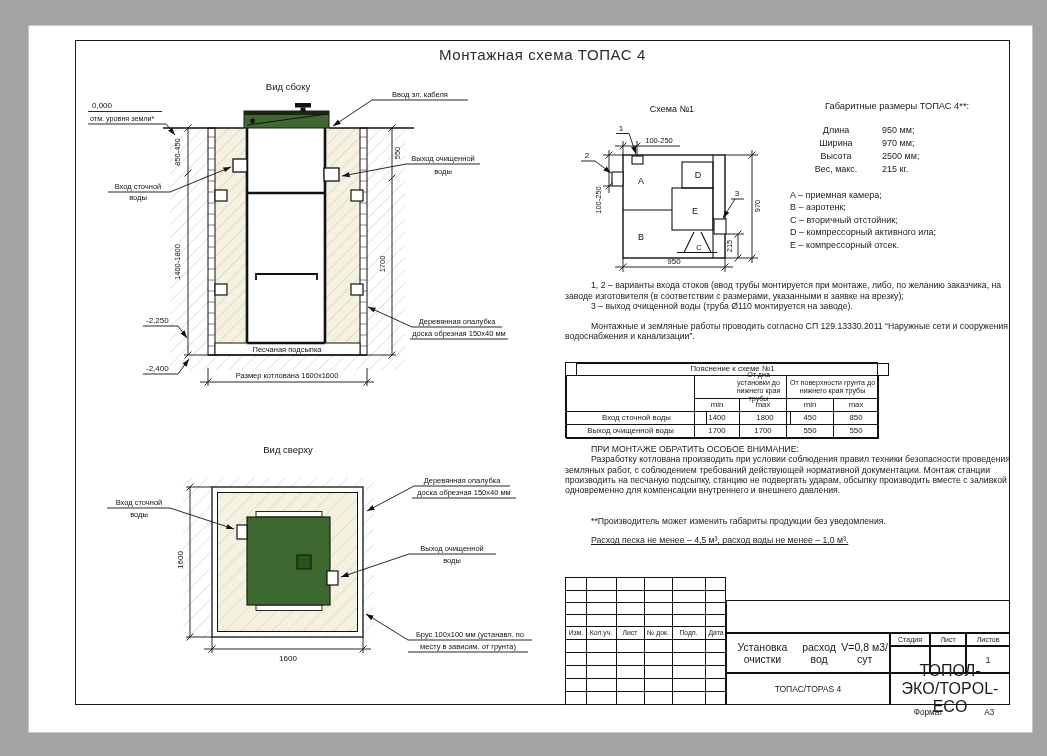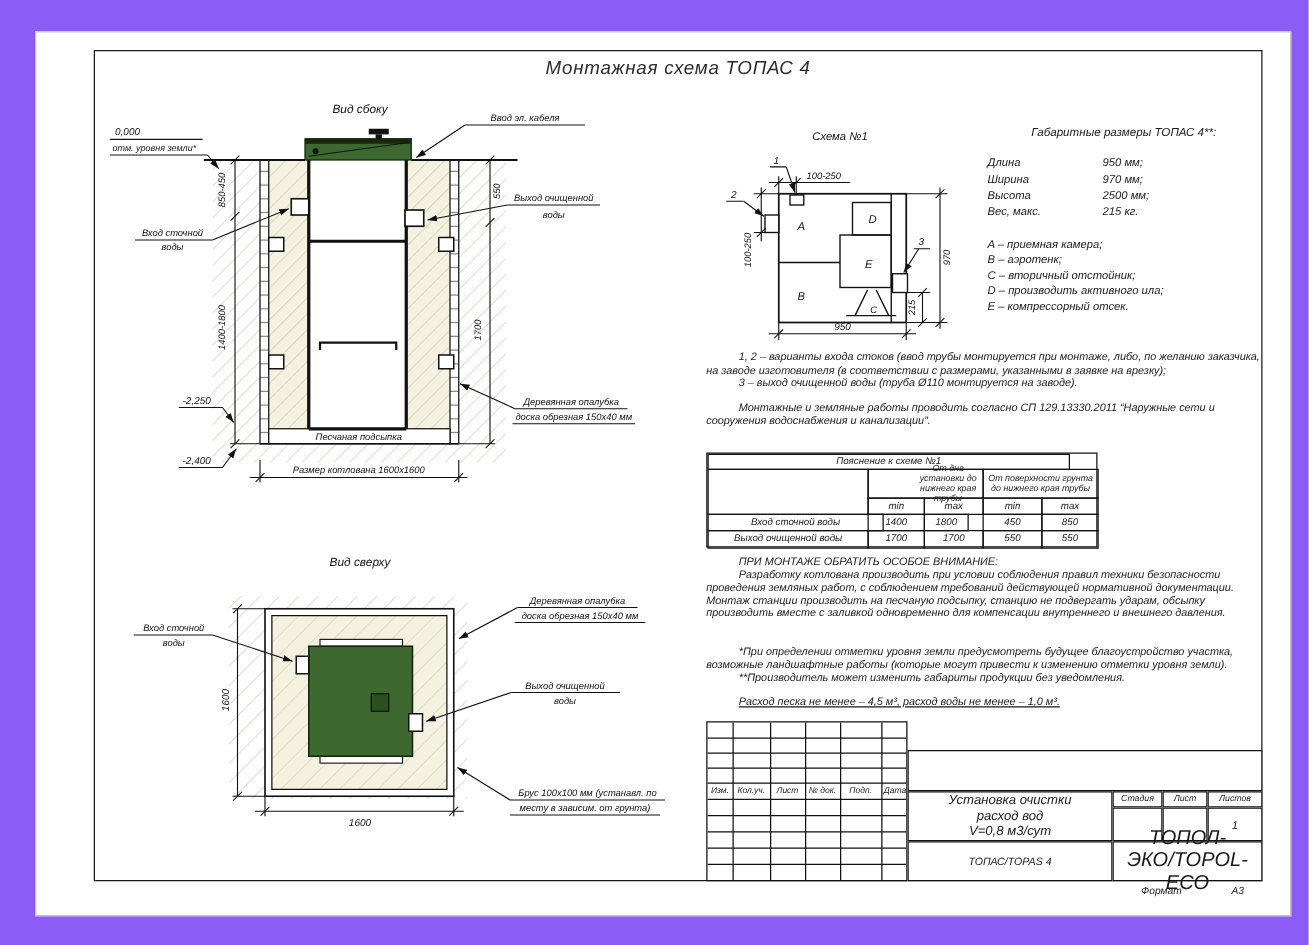--- a/index.html
+++ b/index.html
@@ -1,45 +1,45 @@
 <!DOCTYPE html>
 <html><head>
 <meta charset="utf-8">
 <style>
   html,body{margin:0;padding:0;background:#f6f6f6;}
-  .stage{position:relative;width:1047px;height:756px;background:#8b5cf6;
-         font-family:"Liberation Sans",sans-serif;color:#1a1a1a;overflow:hidden;font-style:italic;}
+  .stage{position:relative;width:1047px;height:756px;background:#a3a3a3;
+         font-family:"Liberation Sans",sans-serif;color:#1a1a1a;overflow:hidden;}
   .abs{position:absolute;}
   .page{position:absolute;left:28px;top:25px;width:1005px;height:708px;background:#fff;
         border:1px solid #c6c6c6;box-sizing:border-box;}
   .frame{position:absolute;left:75px;top:40px;width:935px;height:665px;
          border:1.6px solid #1a1a1a;box-sizing:border-box;}
   .sheet-title{position:absolute;left:75px;top:46px;width:935px;text-align:center;
                font-size:15px;letter-spacing:.6px;color:#2b2b2b;}
   svg text{font-family:"Liberation Sans",sans-serif;fill:#111;}
   .specs{position:absolute;left:790px;top:100px;width:222px;font-size:9px;line-height:13px;}
   .specs-title{margin-bottom:11px;font-size:9.3px;padding-left:35px;}
   .spec-row{height:13px;}
-  .spec-name{display:inline-block;width:92px;}
+  .spec-name{display:inline-block;width:92px;text-align:center;}
   .legend{margin-top:13px;}
   .legend div{line-height:12.4px;}
   .notes{position:absolute;left:565px;top:280px;width:446px;font-size:8.7px;line-height:10.6px;}
   .notes p{margin:0;text-indent:26px;}
   .notes p.gap{margin-top:9px;}
   .xtable{position:absolute;left:565px;top:362px;width:313px;height:76px;
           border:1.3px solid #111;box-sizing:border-box;font-size:7.8px;}
   .xt{position:absolute;box-sizing:border-box;display:flex;align-items:center;
       justify-content:center;text-align:center;border:1px solid #111;line-height:8.2px;}
   .attention{position:absolute;left:565px;top:444px;width:448px;font-size:8.7px;line-height:10.3px;}
   .attention p{margin:0;text-indent:26px;}
   .footnotes{position:absolute;left:565px;top:516px;width:450px;font-size:8.7px;line-height:10.4px;}
   .footnotes p{margin:0;text-indent:26px;}
   .footnotes p.cons{margin-top:9px;text-decoration:underline;}
   .tb-cell{position:absolute;border:1px solid #111;box-sizing:border-box;display:flex;
-           flex-direction:column;align-items:center;justify-content:center;text-align:center;background:#fff;}
+           flex-direction:row;align-items:center;justify-content:center;text-align:center;background:#fff;}
   .rev{position:absolute;left:565px;top:577px;width:161px;height:128px;
        border:1.2px solid #111;box-sizing:border-box;}
   .vl{position:absolute;top:0;bottom:0;width:1px;background:#111;}
   .hl{position:absolute;left:0;right:0;height:1px;background:#111;}
   .rev-lab{position:absolute;height:13px;line-height:13px;text-align:center;font-size:6.8px;}
   .fmt{position:absolute;left:893px;top:708px;width:122px;display:flex;
        justify-content:space-around;font-size:8.2px;}
 </style>
 </head>
 <body>
@@ -355,59 +355,58 @@
   <div class="specs">
     <div class="specs-title">Габаритные размеры ТОПАС 4**:</div>
     <div class="spec-row"><span class="spec-name">Длина</span><span>950 мм;</span></div>
     <div class="spec-row"><span class="spec-name">Ширина</span><span>970 мм;</span></div>
     <div class="spec-row"><span class="spec-name">Высота</span><span>2500 мм;</span></div>
     <div class="spec-row"><span class="spec-name">Вес, макс.</span><span>215 кг.</span></div>
     <div class="legend">
       <div>A – приемная камера;</div>
       <div>B – аэротенк;</div>
       <div>C – вторичный отстойник;</div>
-      <div>D – производить активного ила;</div>
+      <div>D – компрессорный активного ила;</div>
       <div>E – компрессорный отсек.</div>
     </div>
   </div>
 
   <div class="notes">
     <p>1, 2 – варианты входа стоков (ввод трубы монтируется при монтаже, либо, по желанию заказчика, на заводе изготовителя (в соответствии с размерами, указанными в заявке на врезку);</p>
     <p>3 – выход очищенной воды (труба Ø110 монтируется на заводе).</p>
     <p class="gap">Монтажные и земляные работы проводить согласно СП 129.13330.2011 “Наружные сети и сооружения водоснабжения и канализации”.</p>
   </div>
 
   <div class="xtable">
-    <div class="xt" style="left:0;top:0;width:290px;height:13px;">Пояснение к схеме №1</div>
+    <div class="xt" style="left:10px;top:0;width:313px;height:13px;">Пояснение к схеме №1</div>
     <div class="xt" style="left:0;top:12px;width:129px;height:37px;"></div>
     <div class="xt" style="left:128px;top:12px;width:93px;height:24px;font-size:7.1px;padding-left:36px;">От дна установки до нижнего края трубы</div>
     <div class="xt" style="left:220px;top:12px;width:93px;height:24px;font-size:7.1px;">От поверхности грунта до нижнего края трубы</div>
     <div class="xt" style="left:128px;top:35px;width:46px;height:14px;">min</div>
     <div class="xt" style="left:173px;top:35px;width:48px;height:14px;">max</div>
     <div class="xt" style="left:220px;top:35px;width:48px;height:14px;">min</div>
     <div class="xt" style="left:267px;top:35px;width:46px;height:14px;">max</div>
     <div class="xt" style="left:0;top:48px;width:141px;height:14px;">Вход сточной воды</div>
     <div class="xt" style="left:128px;top:48px;width:46px;height:14px;">1400</div>
-    <div class="xt" style="left:173px;top:48px;width:36px;height:14px;">1800</div>
+    <div class="xt" style="left:173px;top:48px;width:52px;height:14px;">1800</div>
     <div class="xt" style="left:220px;top:48px;width:48px;height:14px;">450</div>
     <div class="xt" style="left:267px;top:48px;width:46px;height:14px;">850</div>
     <div class="xt" style="left:0;top:61px;width:129px;height:15px;">Выход очищенной воды</div>
     <div class="xt" style="left:128px;top:61px;width:46px;height:15px;">1700</div>
     <div class="xt" style="left:173px;top:61px;width:48px;height:15px;">1700</div>
     <div class="xt" style="left:220px;top:61px;width:48px;height:15px;">550</div>
     <div class="xt" style="left:267px;top:61px;width:46px;height:15px;">550</div>
   </div>
 
   <div class="attention">
     <p>ПРИ МОНТАЖЕ ОБРАТИТЬ ОСОБОЕ ВНИМАНИЕ:</p>
     <p>Разработку котлована производить при условии соблюдения правил техники безопасности проведения земляных работ, с соблюдением требований действующей нормативной документации. Монтаж станции производить на песчаную подсыпку, станцию не подвергать ударам, обсыпку производить вместе с заливкой одновременно для компенсации внутреннего и внешнего давления.</p>
   </div>
 
   <div class="footnotes">
-    <p>*При определении отметки уровня земли предусмотреть будущее благоустройство участка, возможные ландшафтные работы (которые могут привести к изменению отметки уровня земли).</p>
     <p>**Производитель может изменить габариты продукции без уведомления.</p>
     <p class="cons">Расход песка не менее – 4,5 м³, расход воды не менее – 1,0 м³.</p>
   </div>
 
   <div class="rev">
     <div class="vl" style="left:20px;"></div>
       <div class="vl" style="left:50px;"></div>
     <div class="vl" style="left:78px;"></div>
       <div class="vl" style="left:106px;"></div>
     <div class="vl" style="left:139px;"></div>

